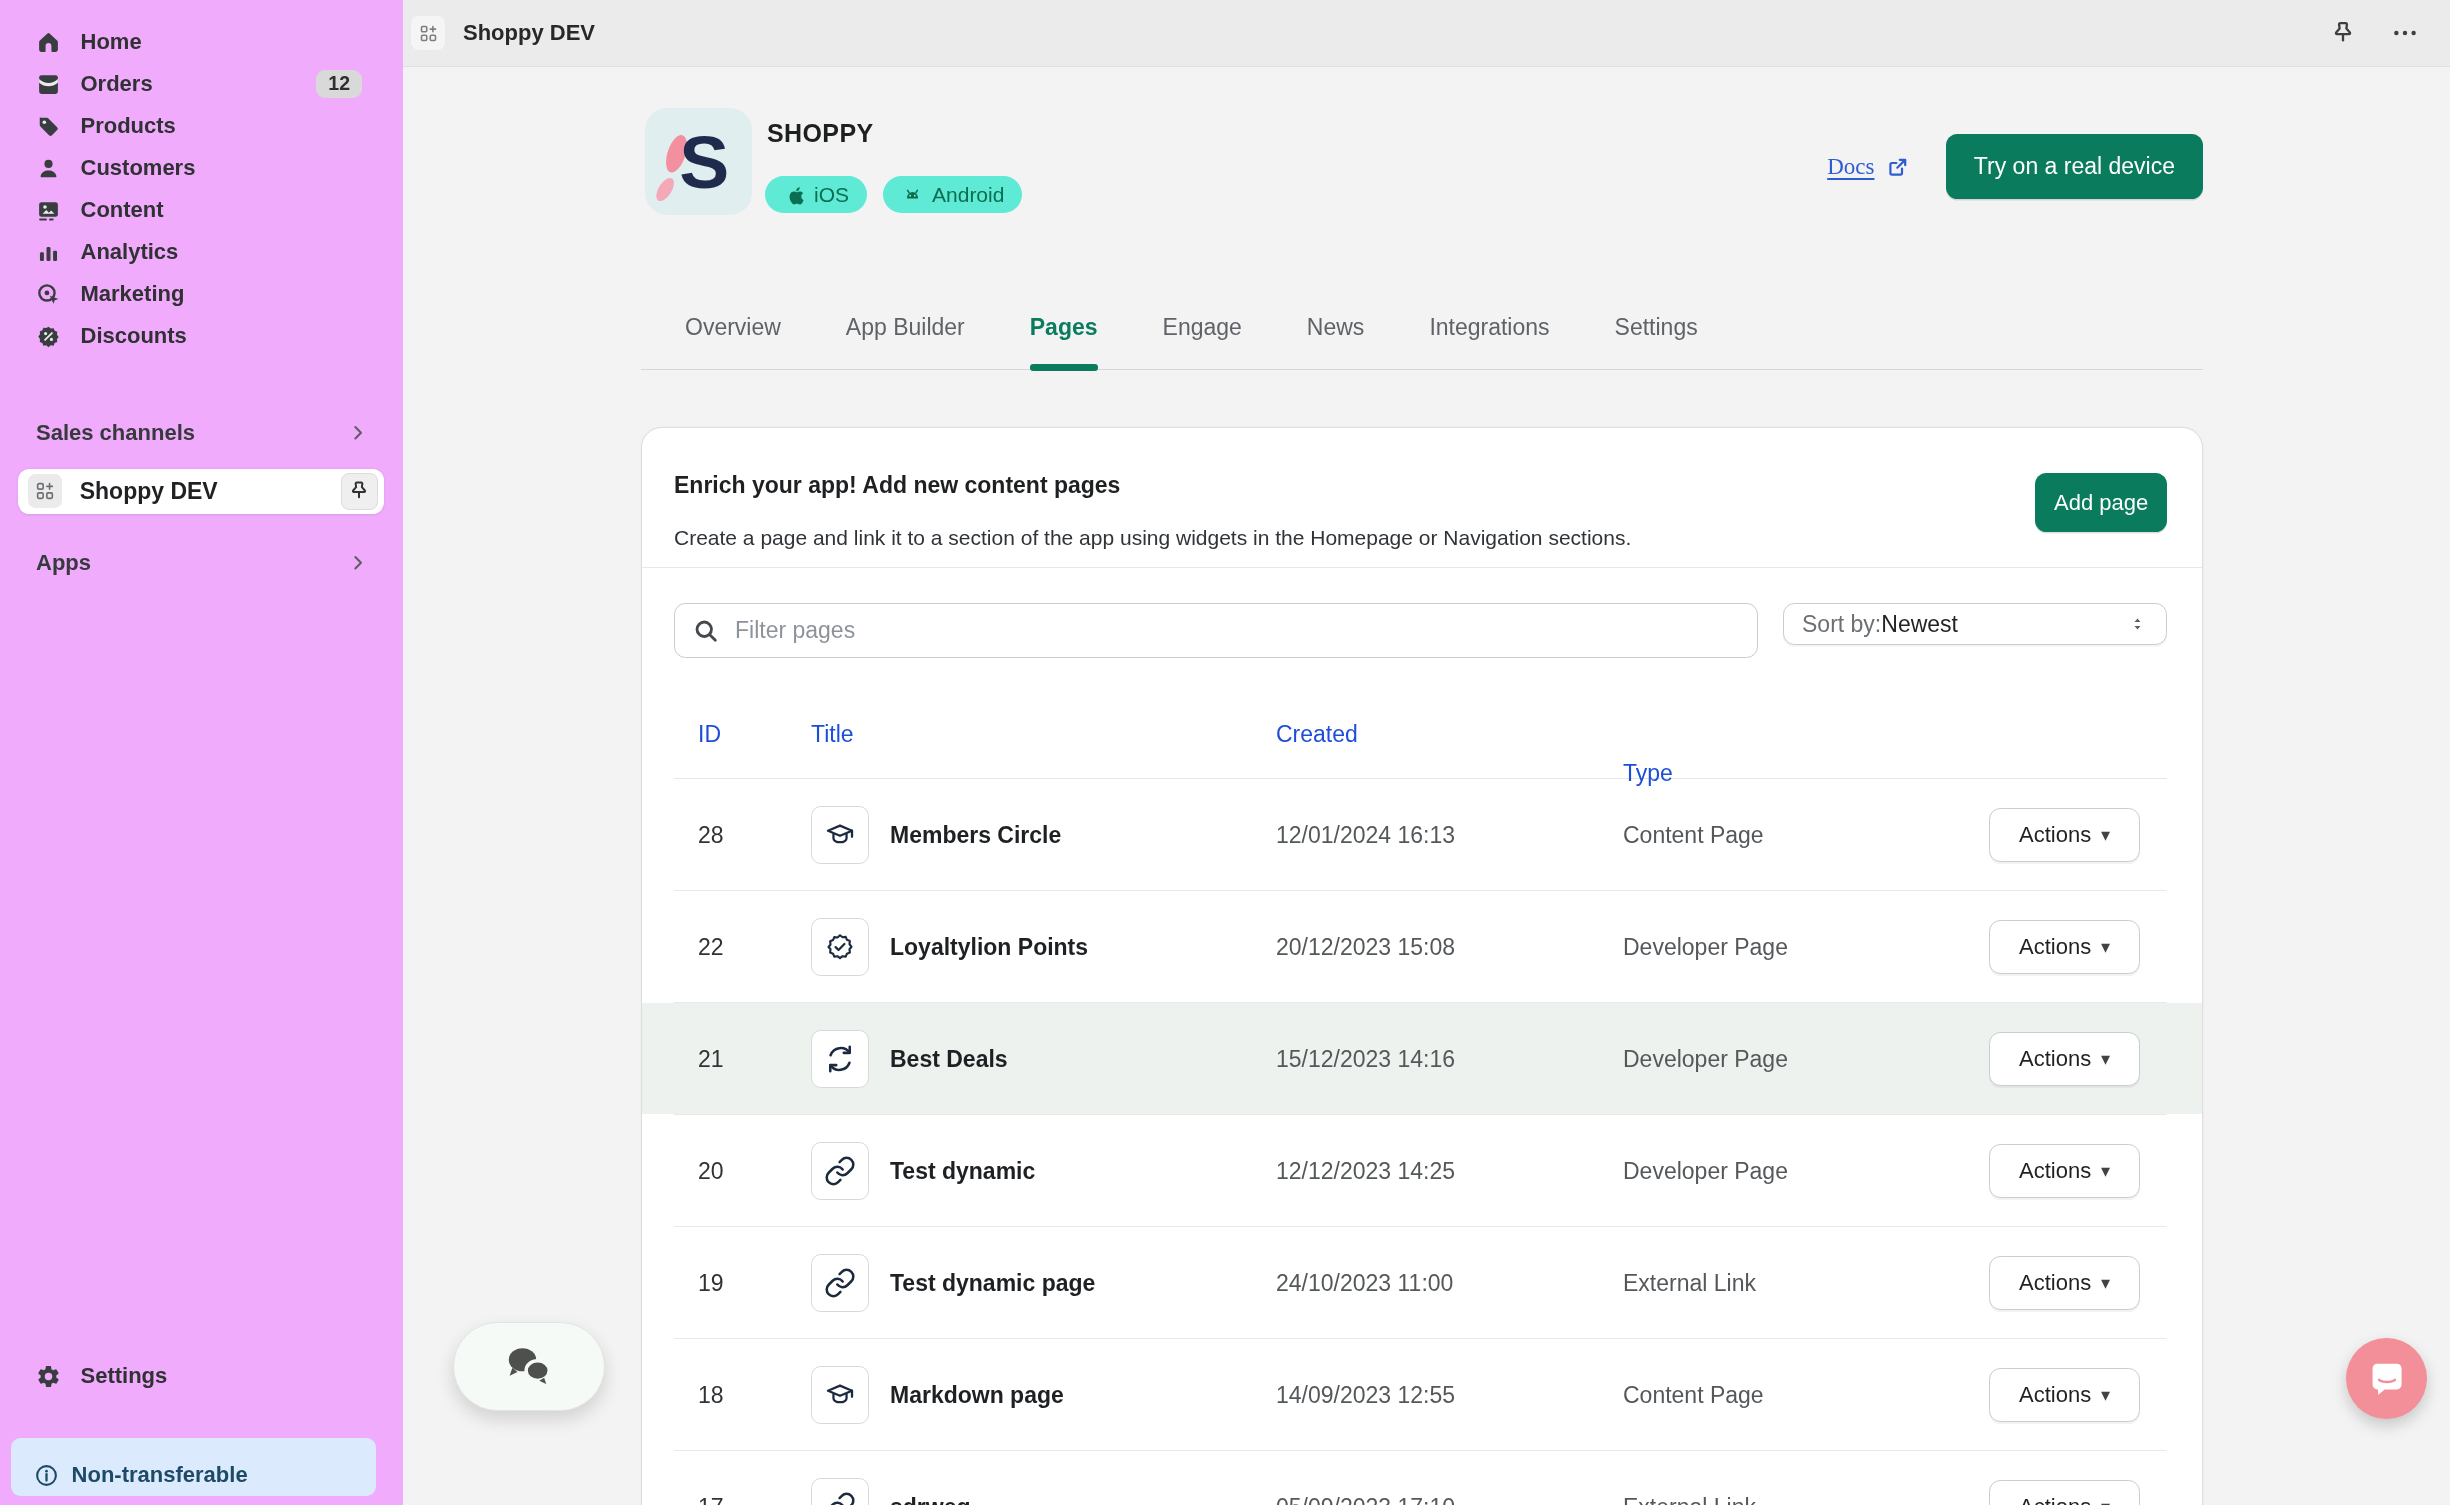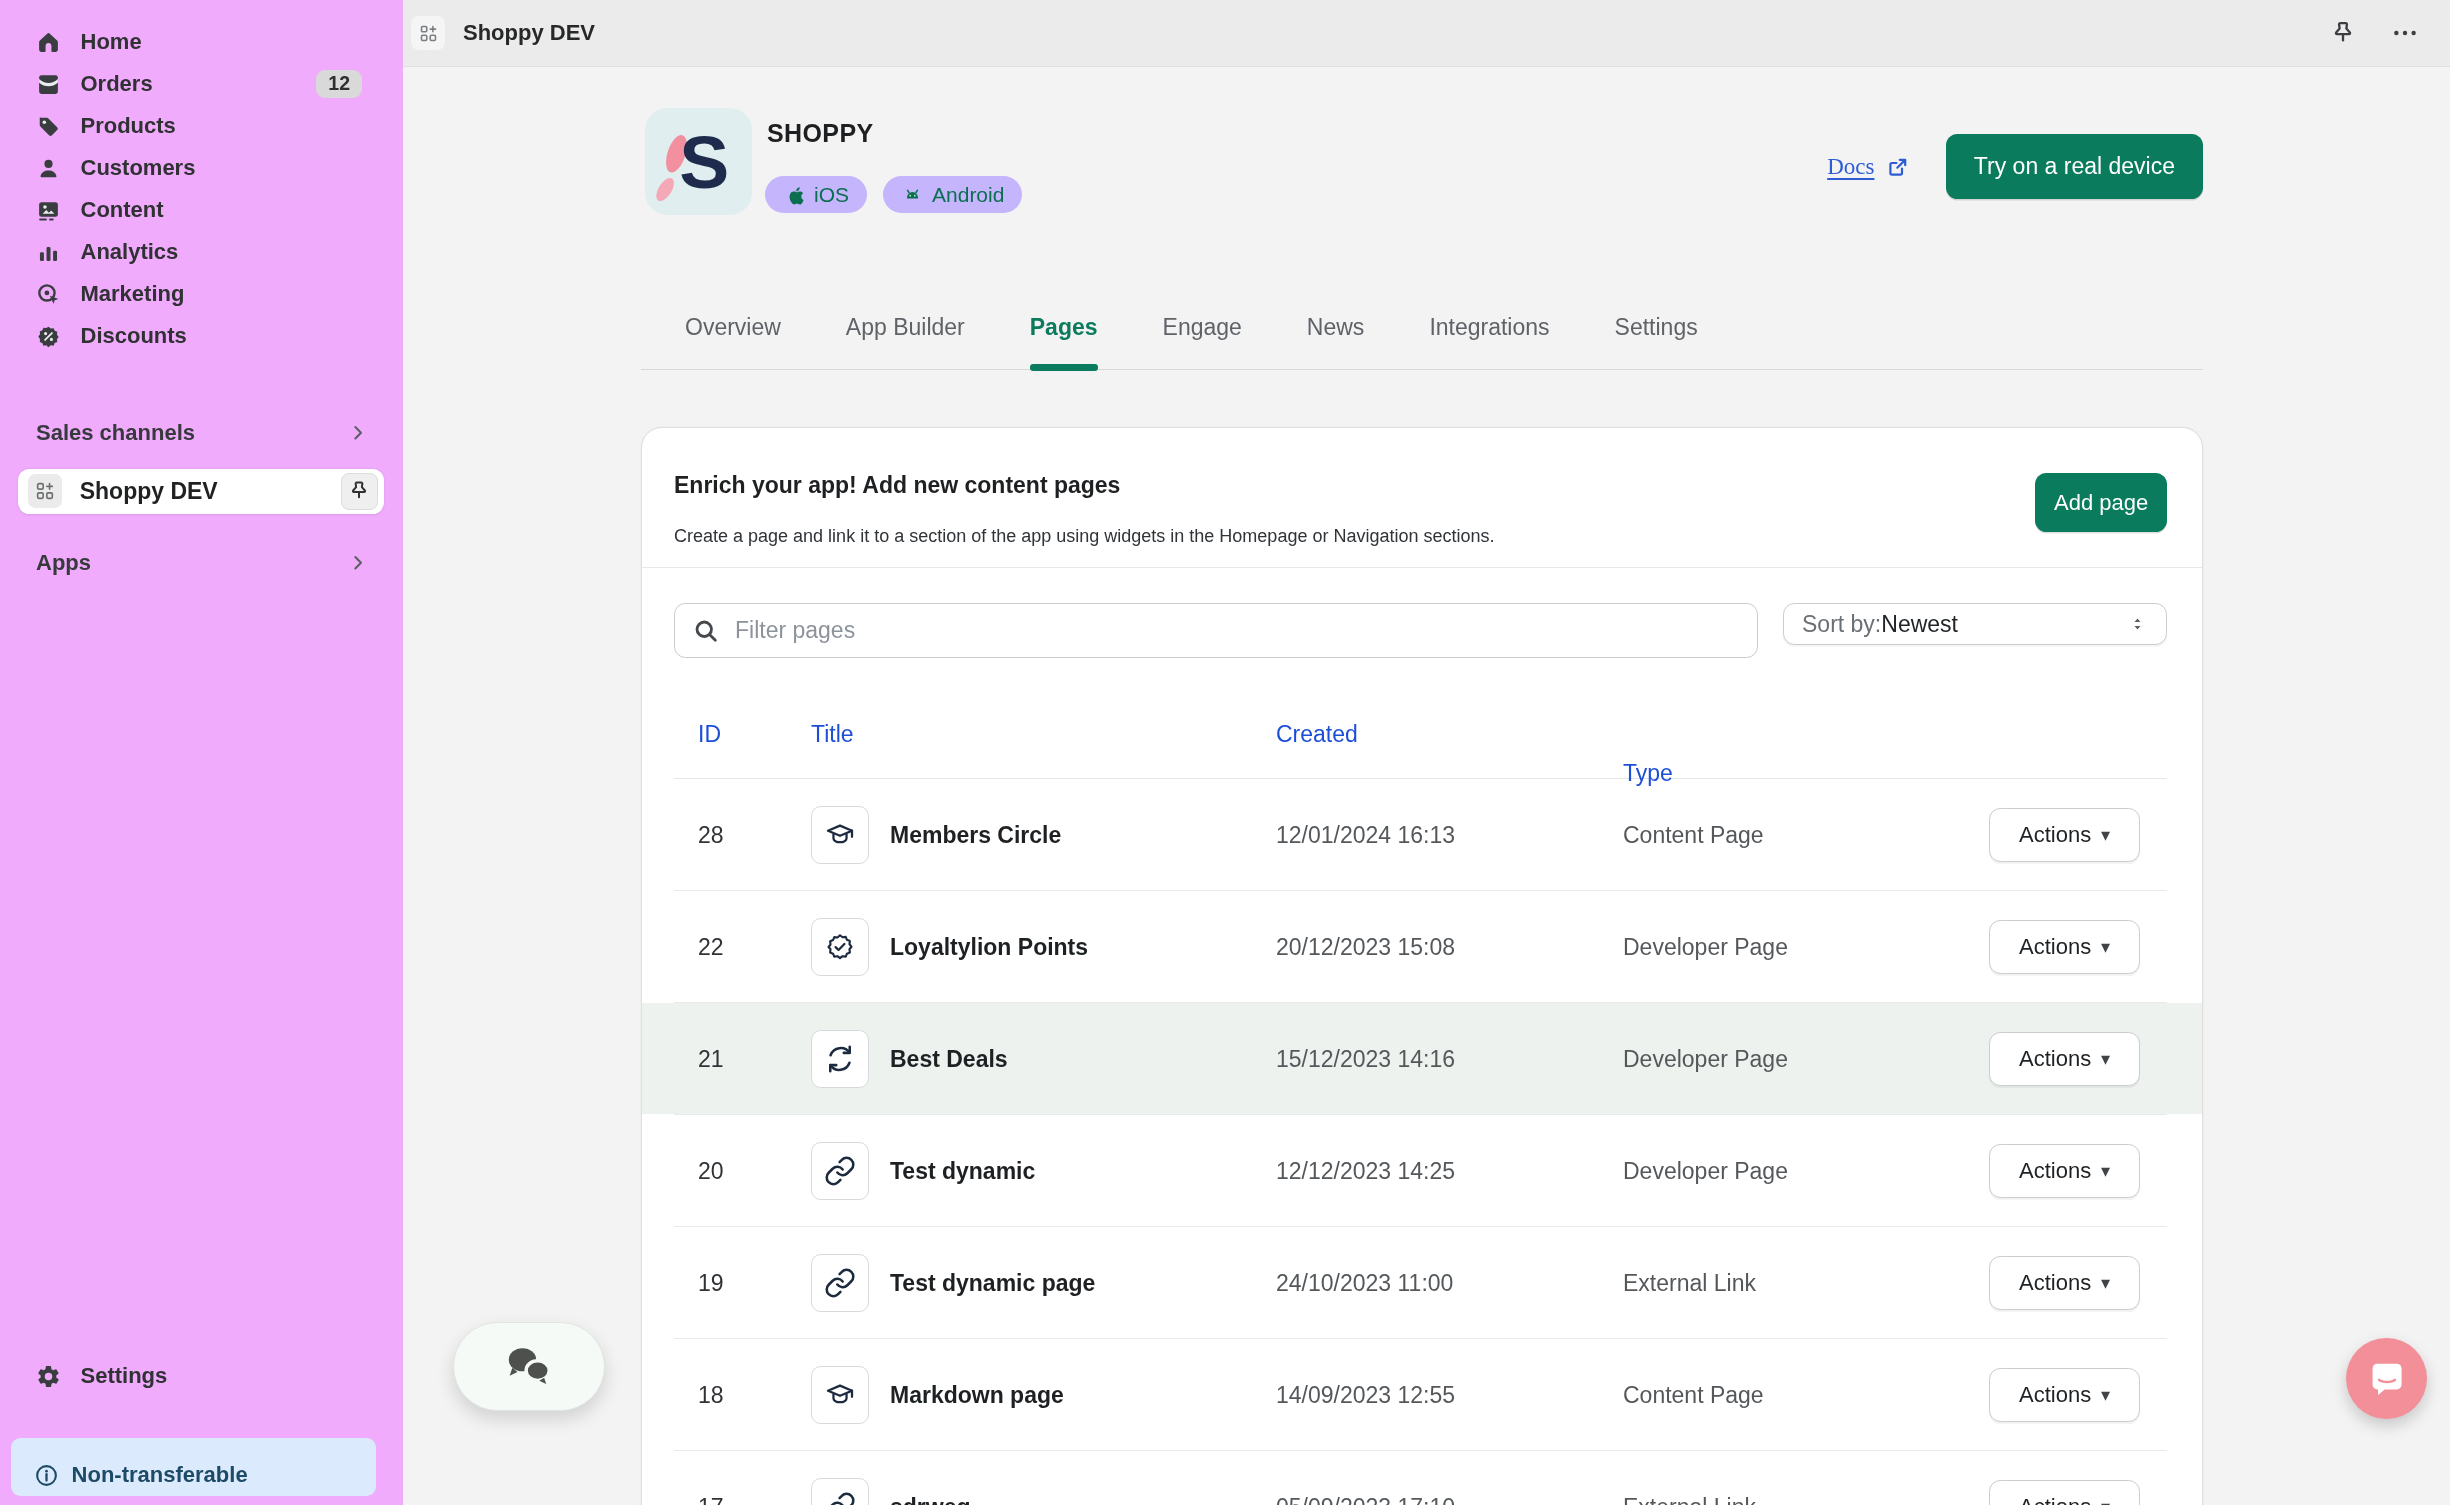--- a/index.html
+++ b/index.html
@@ -56,42 +56,42 @@
   .page-col { width:1562px; margin:41px 0 0 238px; position:relative; }
 
   
   .app-header { position:relative; height:178px; }
   .logo-tile { position:absolute; left:4px; top:0; width:107px; height:107px; background:#e1eef0; border-radius:22px; overflow:hidden; }
   .logo-tile .petals { position:absolute; left:6.5px; top:23px; width:49px; height:78px; }
   .logo-letter { position:absolute; left:0; top:0; width:100%; height:100%; display:flex; align-items:center; justify-content:center;
     font-size:75px; font-weight:800; color:#1e2b4c; padding-left:11.4px; }
   .app-name { position:absolute; left:126px; top:11.4px; font-size:25px; font-weight:750; letter-spacing:0.4px; color:#1d1f21; }
   .badges { position:absolute; left:124px; top:68px; display:flex; gap:16px; }
-  .pbadge { height:37px; background:#c4b5fd; color:#0c6e51; border-radius:18.7px; display:flex; align-items:center; gap:8px;
+  .pbadge { height:37px; background:#5eead4; color:#0c6e51; border-radius:18.7px; display:flex; align-items:center; gap:8px;
     padding:0 18px; font-size:21px; font-weight:500; }
   .pbadge .bicon { width:23px; height:23px; display:flex; }
   .header-right { position:absolute; right:0; top:26px; height:65px; display:flex; align-items:center; gap:36px; }
   .docs-link { display:flex; align-items:center; gap:11.4px; color:#2e5dd3; cursor:pointer;font-family:Liberation Serif, serif; }
   .docs-link .dtext { font-size:23px; text-decoration:underline; text-underline-offset:4px; }
   .docs-link .dicon { width:24px; height:24px; display:flex; }
   .cta-btn { height:65px; padding:0 28px; background:#0a7b5c; color:#fff; font-size:23px; font-weight:500;
     border:none; border-radius:11.4px; cursor:pointer; box-shadow:0 1.6px 0 rgba(0,0,0,.12); font-family:inherit; }
 
   
   .tabs { display:flex; align-items:center; gap:65px; padding-left:44px; height:84px; border-bottom:1.6px solid #d6d7d9; }
   .tab { position:relative; height:100%; display:flex; align-items:center; font-size:23px; font-weight:500; color:#5f6368; cursor:pointer; }
   .tab.active { color:#0a7b5c; font-weight:600; }
   .tab.active::after { content:""; position:absolute; left:0; right:0; bottom:-1.6px; height:6.5px; background:#0a7b5c; border-radius:3.2px; }
 
   
   .card { margin-top:57px; width:1562px; height:1177px; background:#fff; border:1.6px solid #dcdee0; border-radius:21px;
     box-shadow:0 0.8px 2.4px rgba(0,0,0,.05); position:relative; }
   .card-head { position:relative; height:140px; border-bottom:1.6px solid #e7e8ea; }
   .card-title { position:absolute; left:32px; top:44px; font-size:23px; font-weight:700; color:#1e2022; }
-  .card-desc { position:absolute; left:32px; top:98px; font-size:18px; color:#303438; }
+  .card-desc { position:absolute; left:32px; top:98px; font-size:21px; color:#303438; }
   .add-btn { position:absolute; right:35px; top:45px; height:59px; padding:0 18.7px; background:#0a7b5c; color:#fff;
     font-size:22px; font-weight:500; border:none; border-radius:11.4px; cursor:pointer; box-shadow:0 1.6px 0 rgba(0,0,0,.12); font-family:inherit; }
 
   .table-wrap { position:relative; padding:35px 35px 0 32px; }
   .search-box { position:relative; width:1084px; height:55px; display:inline-block; vertical-align:top; }
   .search-box input { width:100%; height:100%; border:1.6px solid #c8cbcf; border-radius:11.4px; font-size:23px; color:#202326;
     padding:0 16px 0 60px; outline:none; background:#fff; font-family:inherit; }
   .search-box input::placeholder { color:#8d939a; }
   .search-icon { position:absolute; left:18px; top:14px; width:28px; height:28px; color:#43484d; }
   .sort-box { position:absolute; right:35px; top:35px; width:384px; height:42px; border:1.6px solid #c8cbcf; border-radius:11.4px;

